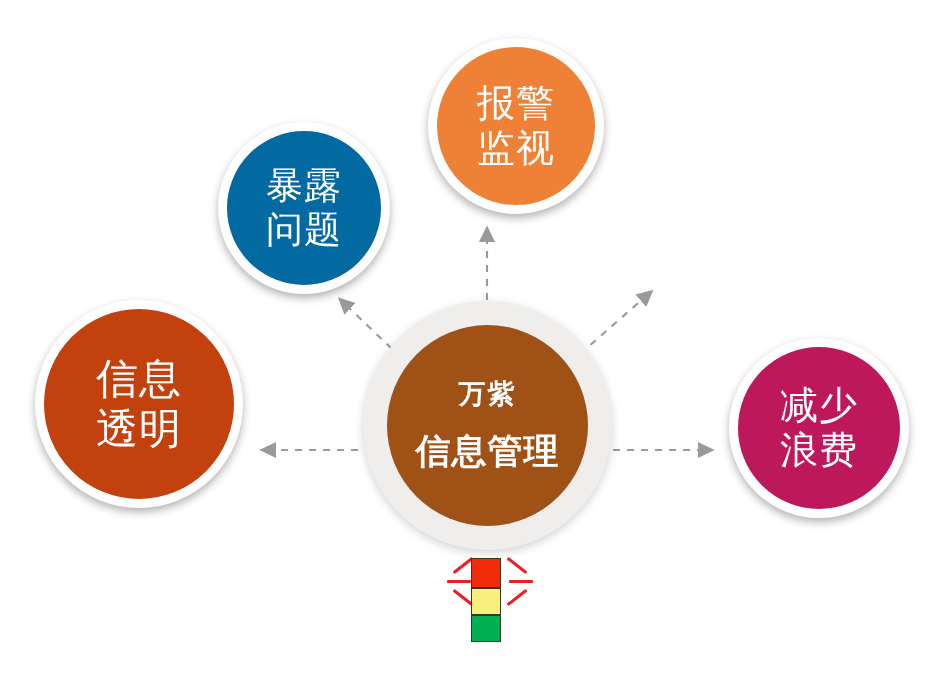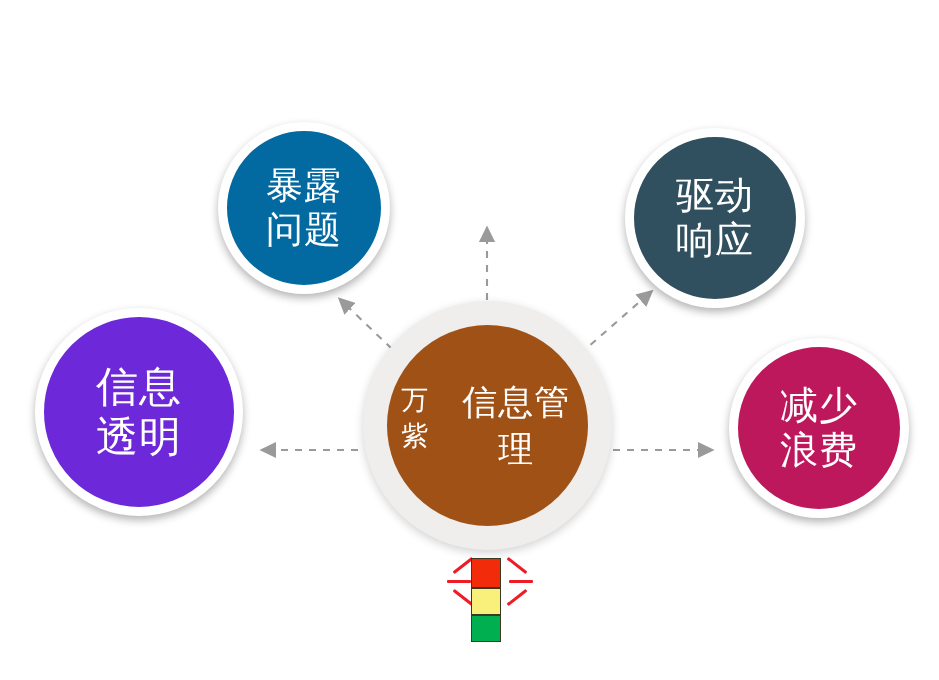--- a/index.html
+++ b/index.html
@@ -57,23 +57,25 @@
   }
   #node-center .inner {
     position: absolute;
     left: 24px;
     top: 24px;
     right: 24px;
     bottom: 24px;
     border-radius: 50%;
     background: #a05116;
     display: flex;
-    flex-direction: row;
+    flex-direction: column;
     align-items: center;
+    justify-content: center;
     color: #ffffff;
+    font-weight: bold;
   }
   #node-center .l1 { font-size: 27px; margin-bottom: 16px; letter-spacing: 2px;}
   #node-center .l2 { font-size: 27px; margin-bottom: 16px; letter-spacing: 1px;}
   #node-center .l3 { font-size: 35px; letter-spacing: 1px;}
 
   
   #andon {
     position: absolute;
   }
   .lamp {
@@ -105,32 +107,32 @@
 
     <line x1="412" y1="368" x2="347" y2="306" stroke="#9a9a9a" stroke-width="2.1" stroke-dasharray="7,7" marker-end="url(#ah)"></line>
 
     <line x1="580" y1="354" x2="644" y2="298" stroke="#9a9a9a" stroke-width="2.1" stroke-dasharray="7,7" marker-end="url(#ah)"></line>
 
     <line x1="358" y1="450" x2="272" y2="450" stroke="#9a9a9a" stroke-width="2.1" stroke-dasharray="7,7" marker-end="url(#ah)"></line>
 
     <line x1="613" y1="450" x2="702" y2="450" stroke="#9a9a9a" stroke-width="2.1" stroke-dasharray="7,7" marker-end="url(#ah)"></line>
   </svg>
 
+  <div class="node satellite" id="node-alarm-monitor" style="left:428px; top:38px; width:176px; height:176px; background:#ef8136;">
+    <div class="label" style="font-size:38px;">报警
+监视</div>
+  </div>
 
   <div class="node satellite" id="node-expose-problem" style="left:218px; top:122px; width:172px; height:172px; background:#0369a1;">
     <div class="label" style="font-size:37px;">暴露
 问题</div>
   </div>
 
-  <div class="node satellite" id="node-drive-response" style="left:625px; top:128px; width:180px; height:180px; background:#31505f;">
-    <div class="label" style="font-size:38px;">驱动
-响应</div>
-  </div>
 
-  <div class="node satellite" id="node-information-transparency" style="left:35px; top:308px; width:208px; height:208px; background:#6d28d9;">
+  <div class="node satellite" id="node-information-transparency" style="left:35px; top:300px; width:208px; height:208px; background:#c2410c;">
     <div class="label" style="font-size:42px;">信息
 透明</div>
   </div>
 
   <div class="node satellite" id="node-reduce-waste" style="left:729px; top:338px; width:180px; height:180px; background:#be185d;">
     <div class="label" style="font-size:38px;">减少
 浪费</div>
   </div>
 
   <div class="node" id="node-center" style="left: 363px; top: 301px; width: 249px; height: 249px; background: rgb(239, 238, 236);">

